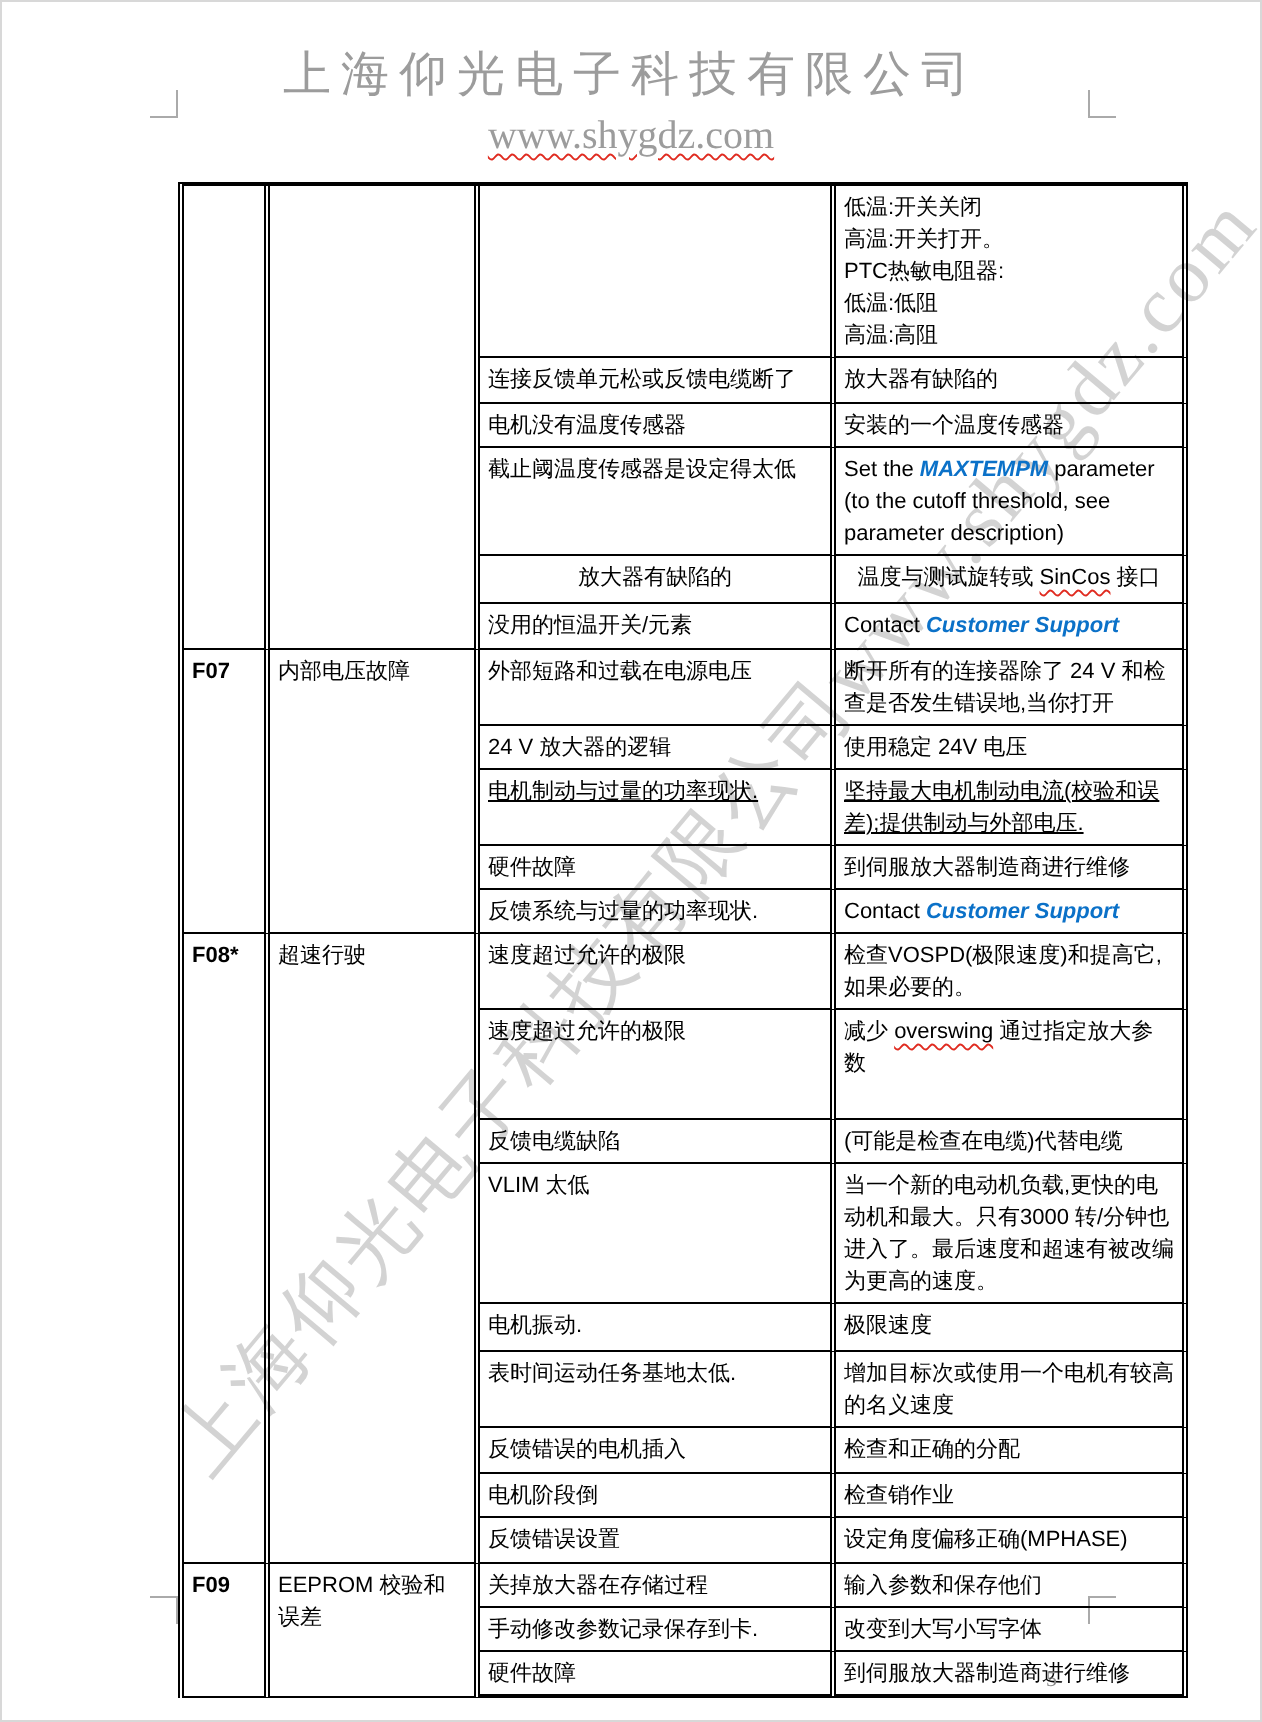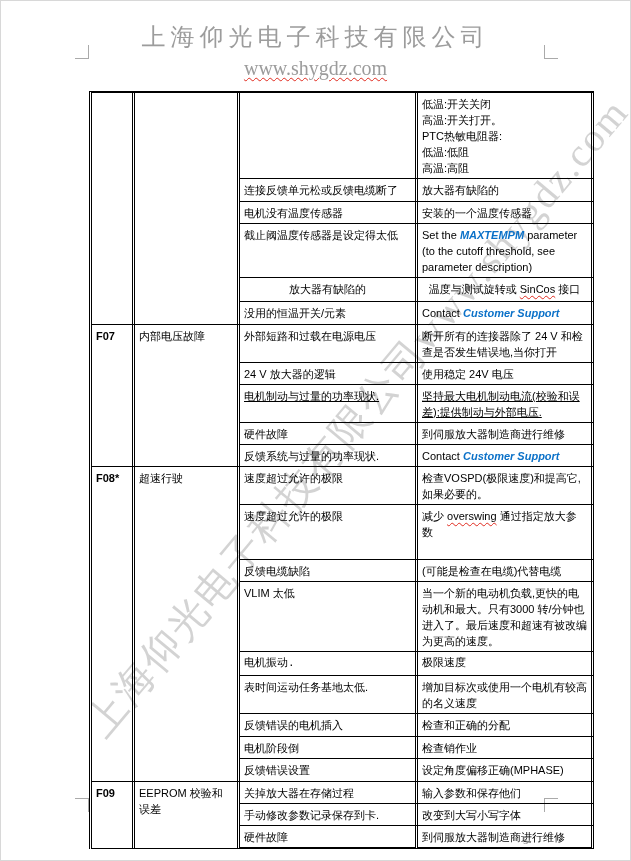--- a/index.html
+++ b/index.html
@@ -193,21 +193,21 @@
           <td class="remedy">
             <div><span>(可能是检查在电缆)代替电缆</span></div>
           </td>
         </tr>
         <tr style="height: 53px;">
           <td class="cause">VLIM 太低</td>
           <td class="remedy">
             <div><span>当一个新的电动机负载,更快的电动机和最大。只有3000 转/分钟也进入了。最后速度和超速有被改编为更高的速度。</span></div>
           </td>
         </tr>
-        <tr style="height: 24px; font-family: Liberation Mono, monospace;">
+        <tr style="height: 24px;">
           <td class="cause">电机振动.</td>
           <td class="remedy">
             <div><span>极限速度</span></div>
           </td>
         </tr>
         <tr style="height: 30px;">
           <td class="cause">表时间运动任务基地太低.</td>
           <td class="remedy">
             <div><span>增加目标次或使用一个电机有较高的名义速度</span></div>
           </td>

